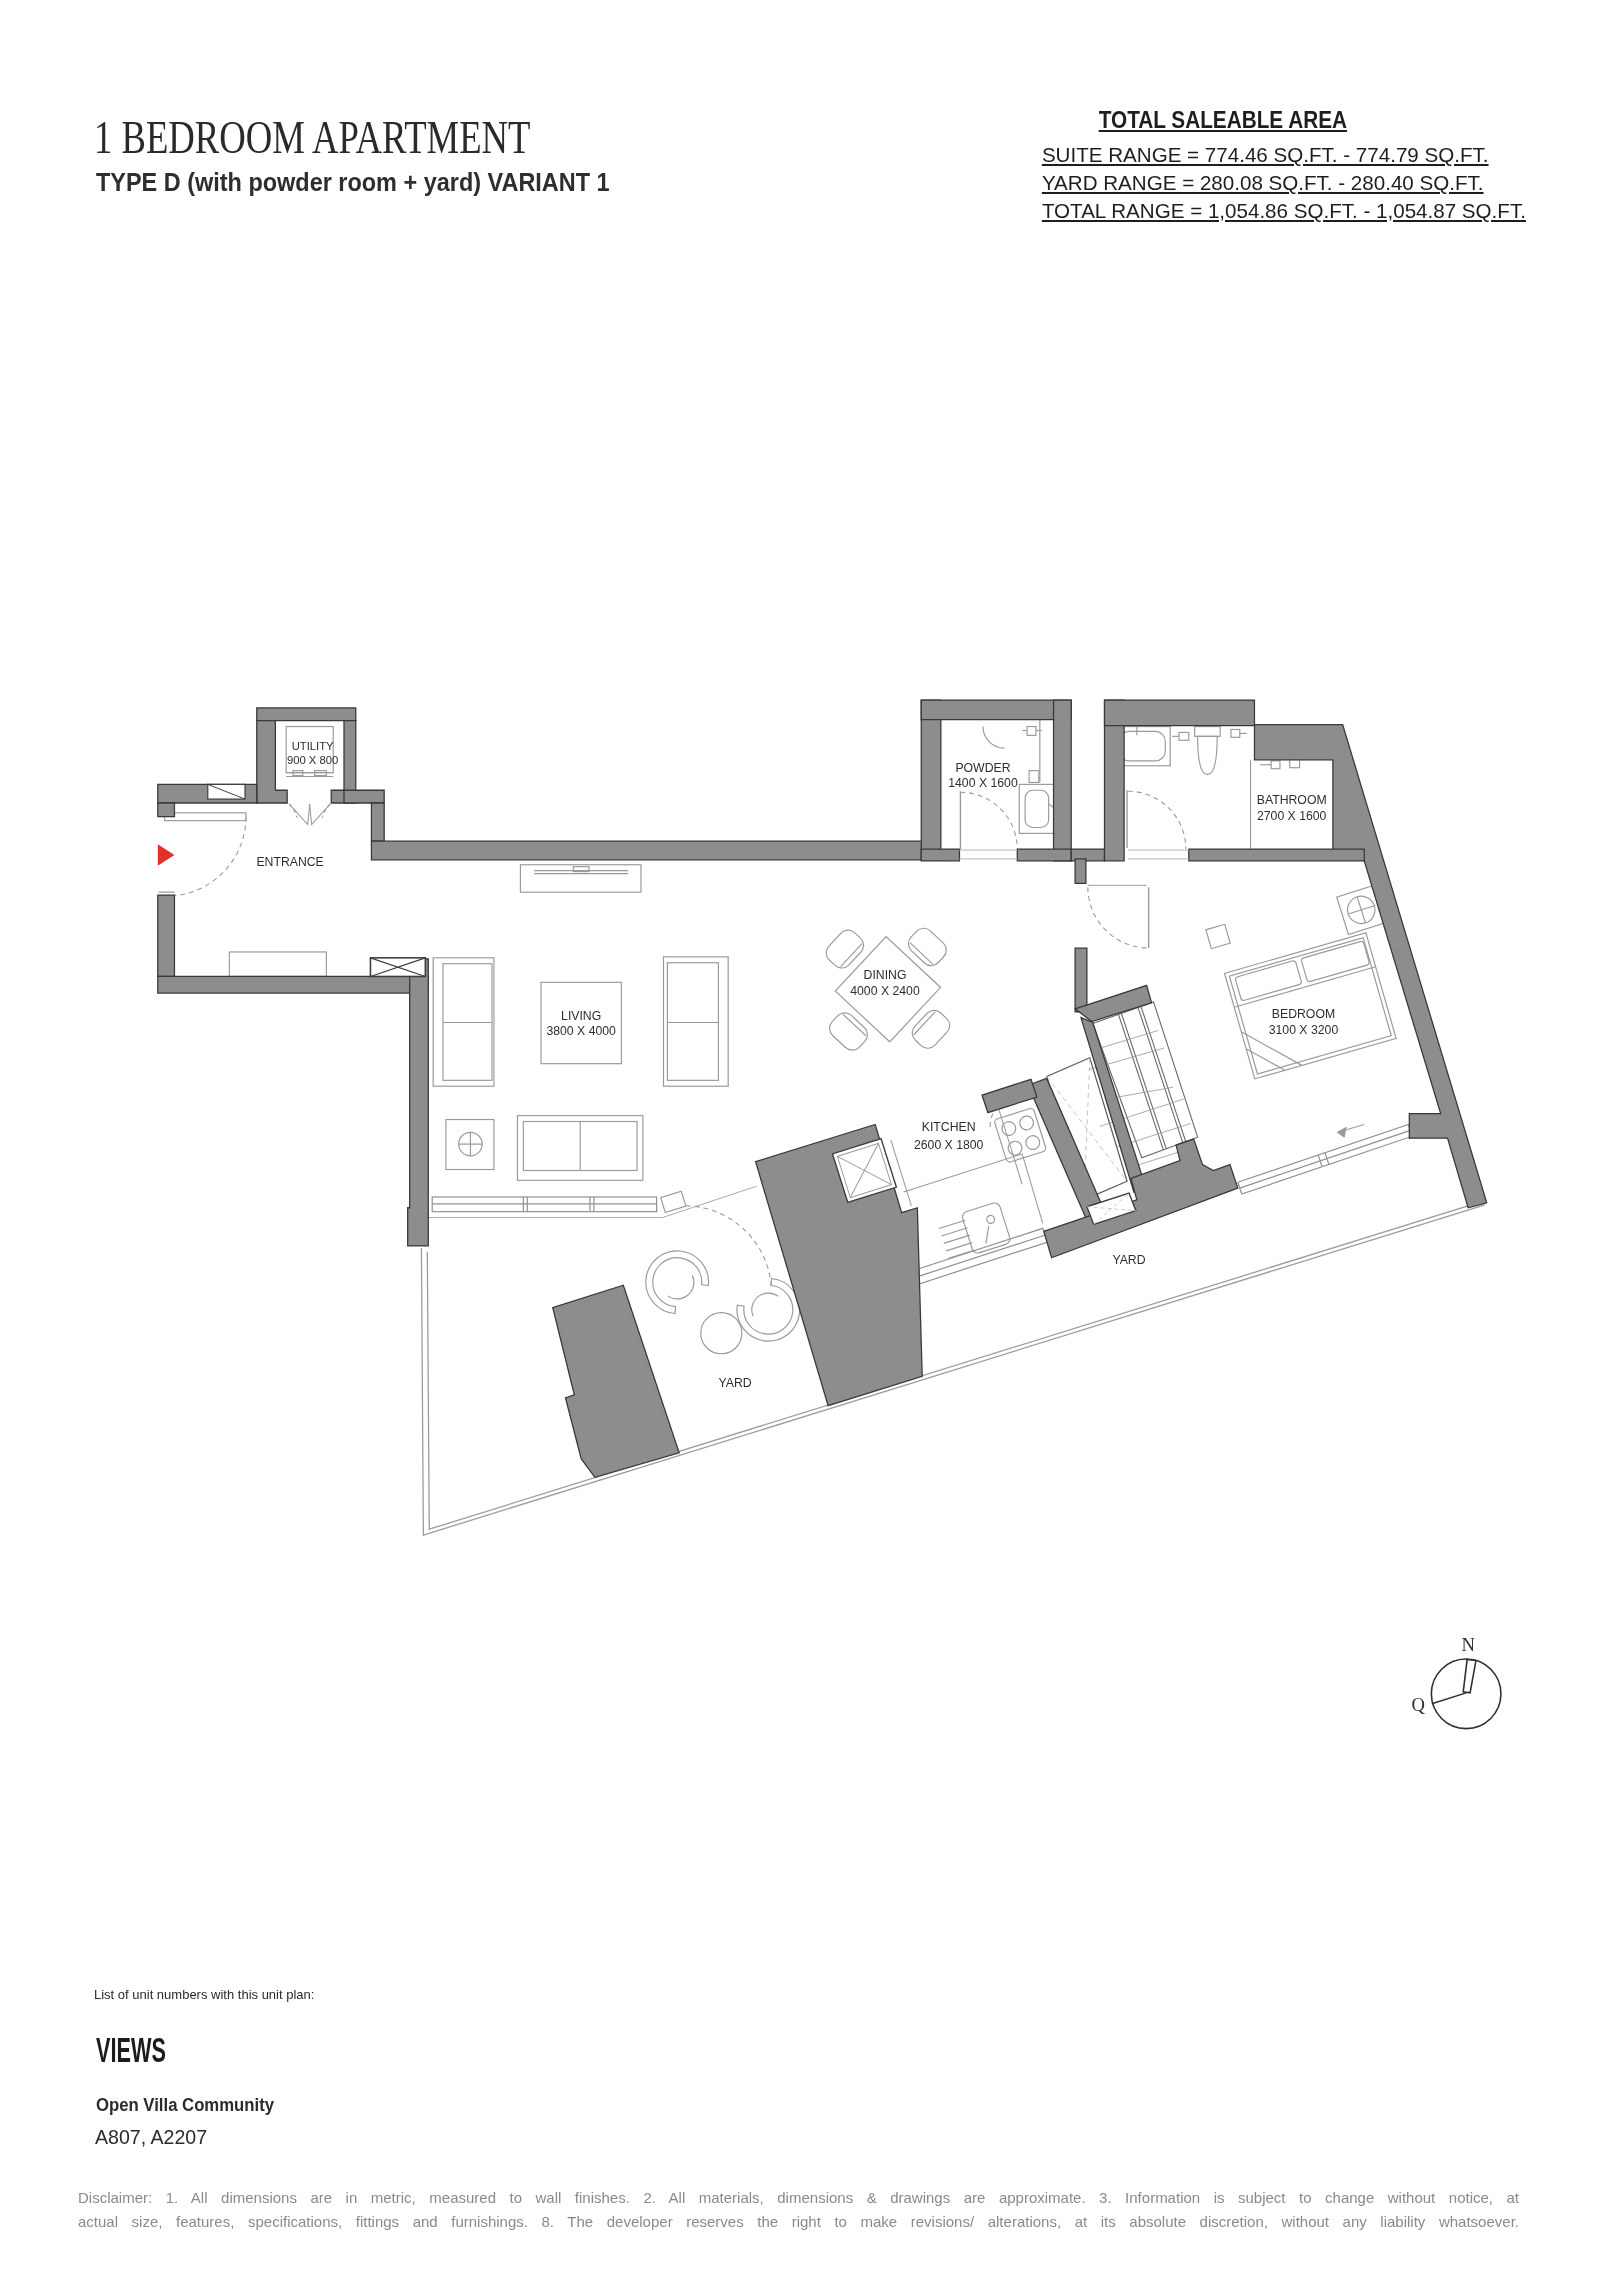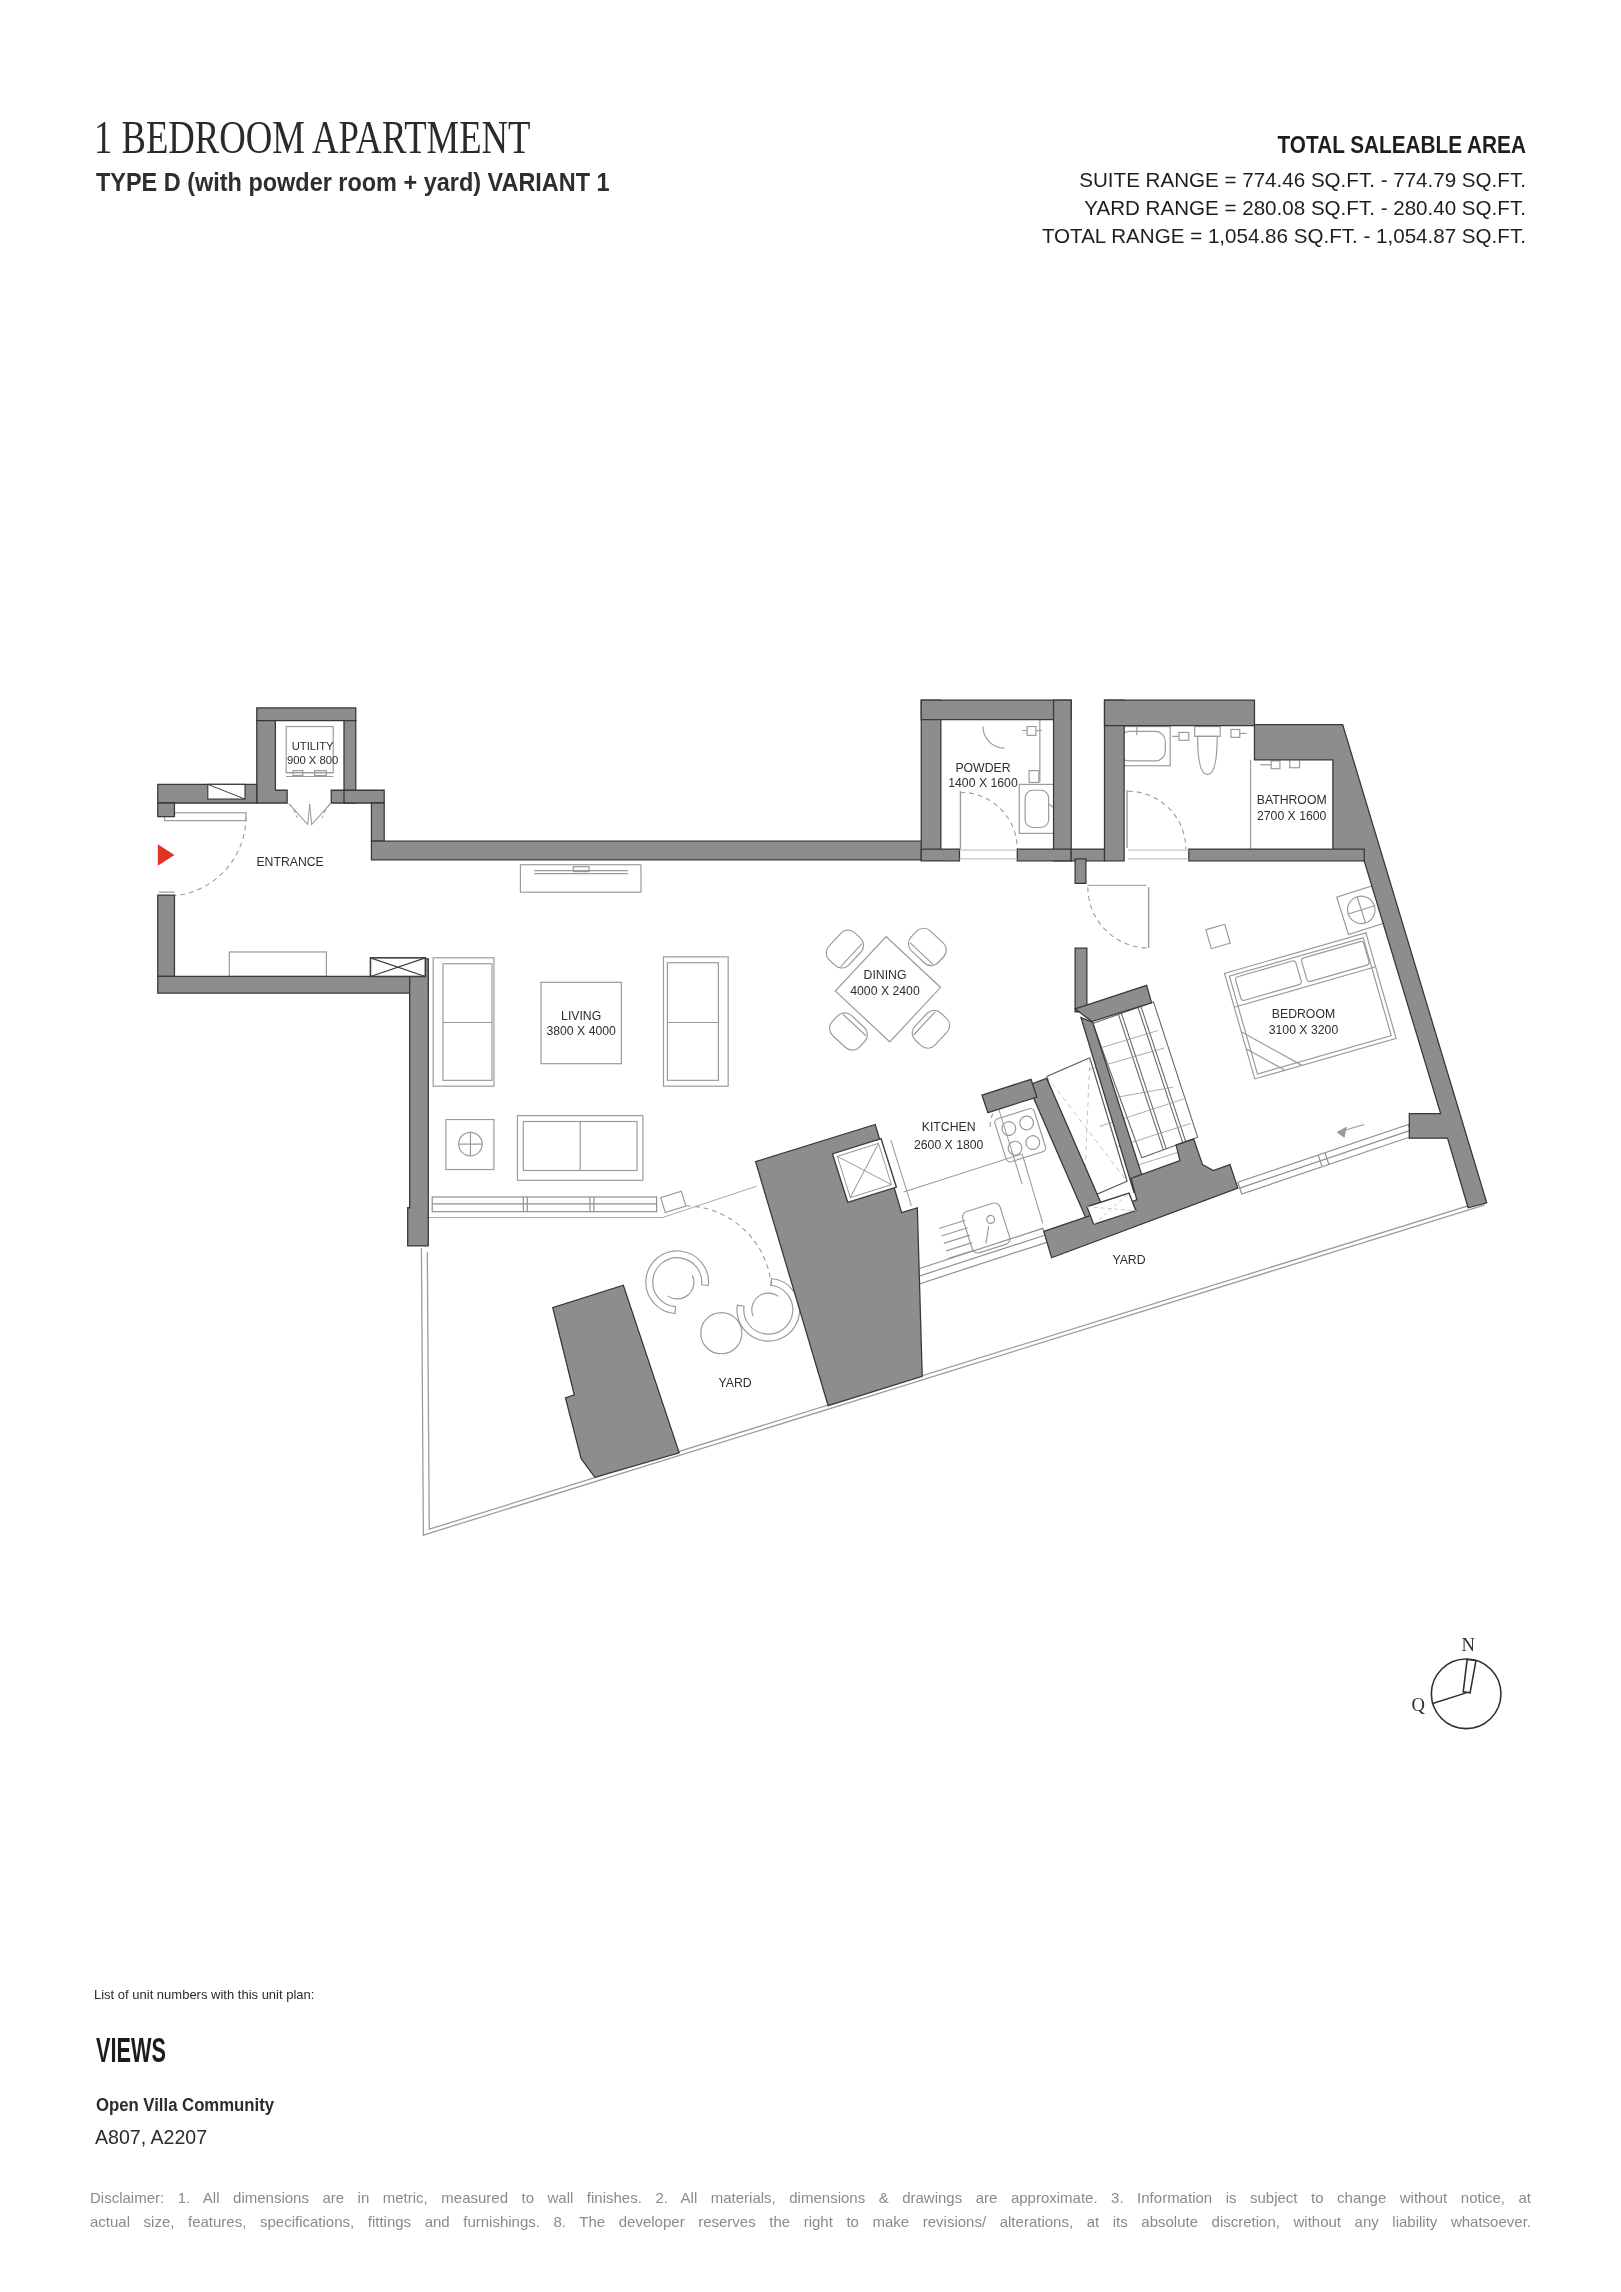--- a/index.html
+++ b/index.html
@@ -1,27 +1,27 @@
 <!DOCTYPE html>
 <html><head>
 <meta charset="utf-8">
 <style>
   html,body{margin:0;padding:0;}
   body{width:1621px;height:2293px;background:#ffffff;position:relative;font-family:"Liberation Sans", sans-serif;}
   .abs{position:absolute;}
   #title{left:94px;top:110px;font-family:"Liberation Serif",serif;font-size:47px;color:#2a2a2a;transform:scaleX(0.78);transform-origin:left top;white-space:nowrap;}
   #subtitle{left:96px;top:167px;font-size:26.5px;font-weight:bold;color:#2e2e2e;transform:scaleX(0.885);transform-origin:left top;white-space:nowrap;}
-  #stats{right:95px;top:131px;text-align:right;color:#1e1e1e;}
+  #stats{right:95px;top:106px;color:#1e1e1e;text-decoration:underline;}
   #stats .b{font-weight:bold;font-size:24px;transform:scaleX(0.865);transform-origin:right top;}
   #stats .r{font-size:21px;margin-top:6.9px;line-height:28px;transform:scaleX(0.98);transform-origin:right top;}
   #list1{left:94px;top:1987px;font-size:13px;color:#2b2b2b;}
   #views{left:96px;top:2030px;font-size:35px;font-weight:bold;color:#1c1c1c;transform:scaleX(0.62);transform-origin:left top;}
   #ovc{left:96px;top:2095px;font-size:17.6px;font-weight:bold;color:#2b2b2b;transform:scaleX(0.95);transform-origin:left top;}
   #units{left:95px;top:2125px;font-size:20.6px;color:#2b2b2b;transform:scaleX(0.95);transform-origin:left top;}
-  #disc{left:90px;top:2186px;width:1441px;font-size:15px;line-height:24px;color:#8a8a8a;}
+  #disc{left:78px;top:2186px;width:1441px;font-size:15px;line-height:24px;color:#8a8a8a;}
   .dl{text-align:justify;text-align-last:justify;white-space:nowrap;}
 </style>
 </head>
 <body>
 
 <div class="abs" id="title">1 BEDROOM APARTMENT</div>
 
 <div class="abs" id="subtitle">TYPE D (with powder room + yard) VARIANT 1</div>
 
 <div class="abs" id="stats">

